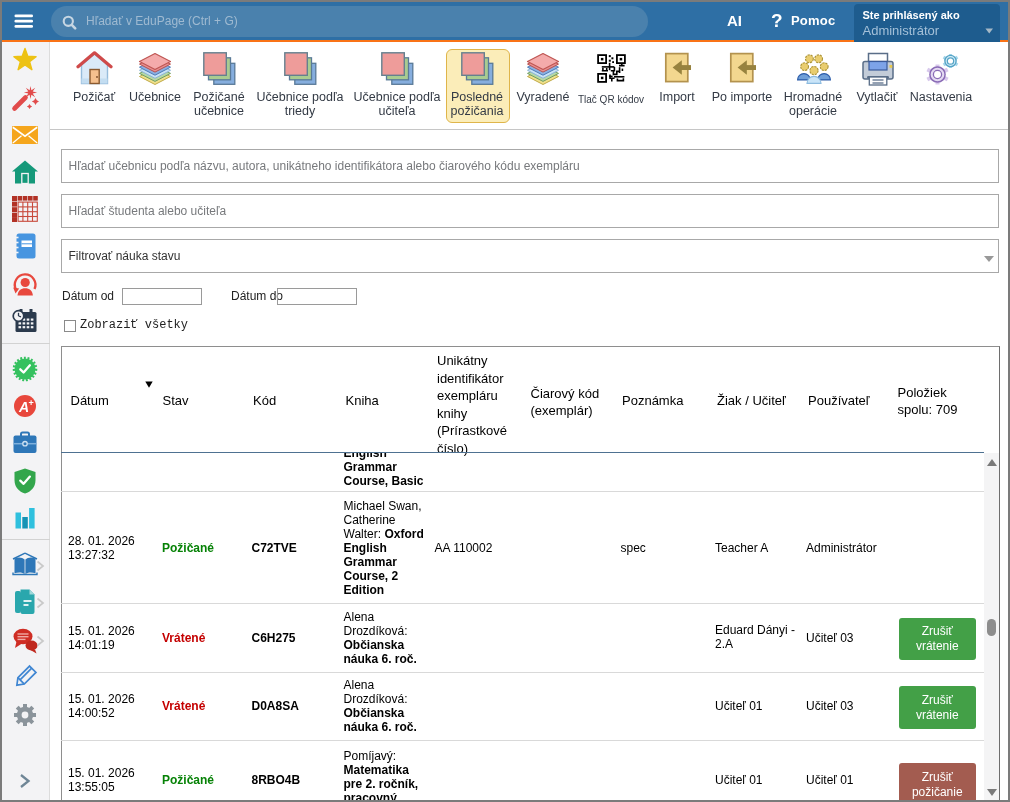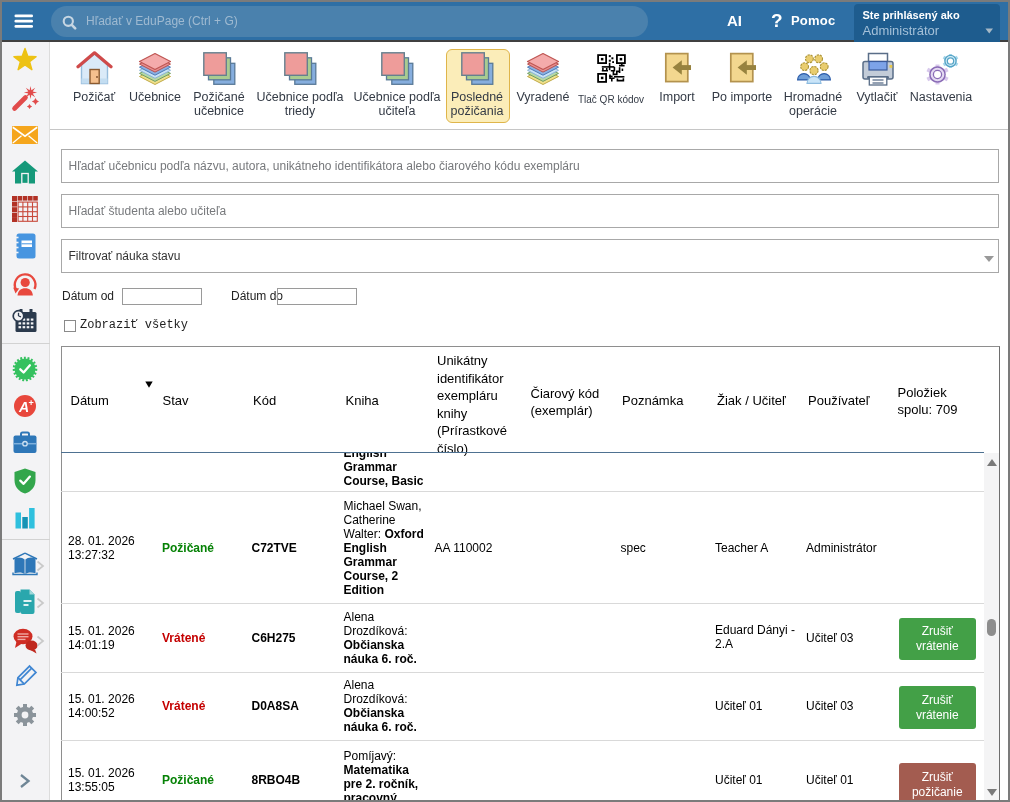--- a/index.html
+++ b/index.html
@@ -1,19 +1,19 @@
 <!DOCTYPE html>
 <html><head>
 <meta charset="utf-8">
 <style>
 * { margin:0; padding:0; box-sizing:border-box; }
 html,body { width:1010px; height:802px; overflow:hidden; }
 body { position:relative; background:#fff; font-family:"Liberation Sans", sans-serif; }
 .abs { position:absolute; }
-#topbar { left:2px; top:2px; width:1006px; height:40px; background:#2e6fa5; border-bottom:2px solid #404040; }
+#topbar { left:2px; top:2px; width:1006px; height:40px; background:#2e6fa5; border-bottom:2px solid #f97316; }
 #pill { left:49px; top:3.5px; width:597px; height:31.5px; border-radius:16px; background:#4a81ad; }
 #sidebar { left:2px; top:42px; width:48px; height:758px; background:#f3f3f5; border-right:1px solid #dcdcdc; }
 #toolbar { left:50px; top:42px; width:958px; height:88px; background:#fff; border-bottom:1px solid #c6c6c6; }
 .tlabel { position:absolute; text-align:center; font-size:12.5px; color:#333a45; line-height:13.5px; top:49px; transform:translateX(-50%); white-space:nowrap; }
 #frame { left:0; top:0; width:1010px; height:802px; border:2px solid #7b7b7b; pointer-events:none; z-index:99; }
 .inp { position:absolute; left:60.5px; width:938px; height:34.5px; border:1px solid #a8a8a8; background:#fff; }
 .inp span { position:absolute; left:7px; top:50%; transform:translateY(-50%); font-size:12px; color:#77797c; }
 .hdr { position:absolute; font-size:13px; color:#000; line-height:17px; white-space:nowrap; }
 .cell { position:absolute; font-size:12px; color:#000; line-height:14px; white-space:nowrap; }
 .rowline { position:absolute; left:0; width:923px; height:1px; background:#d9d9d9; }

